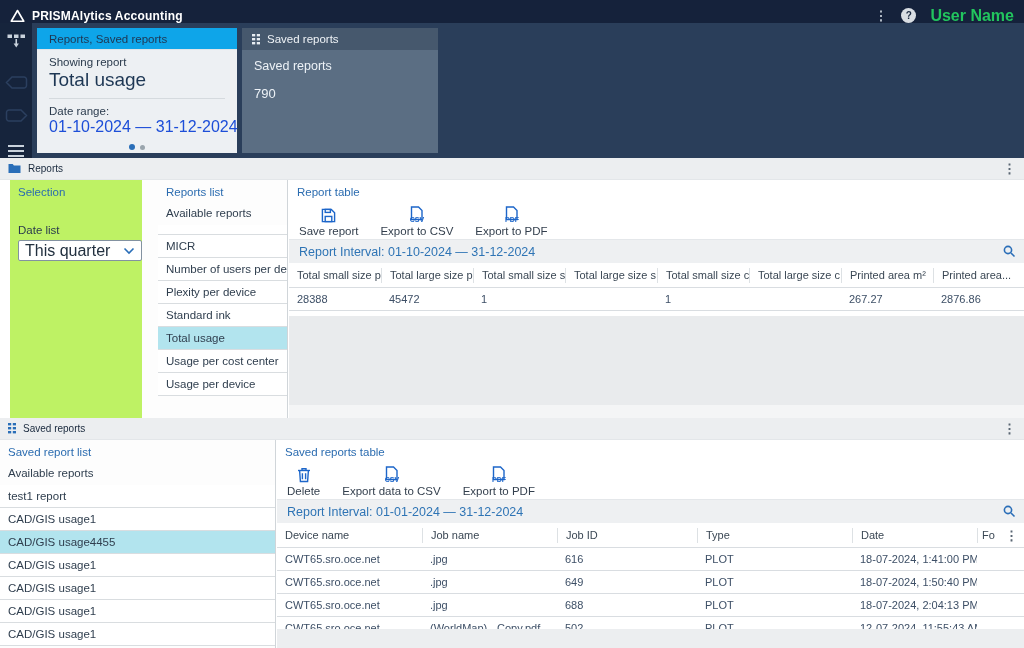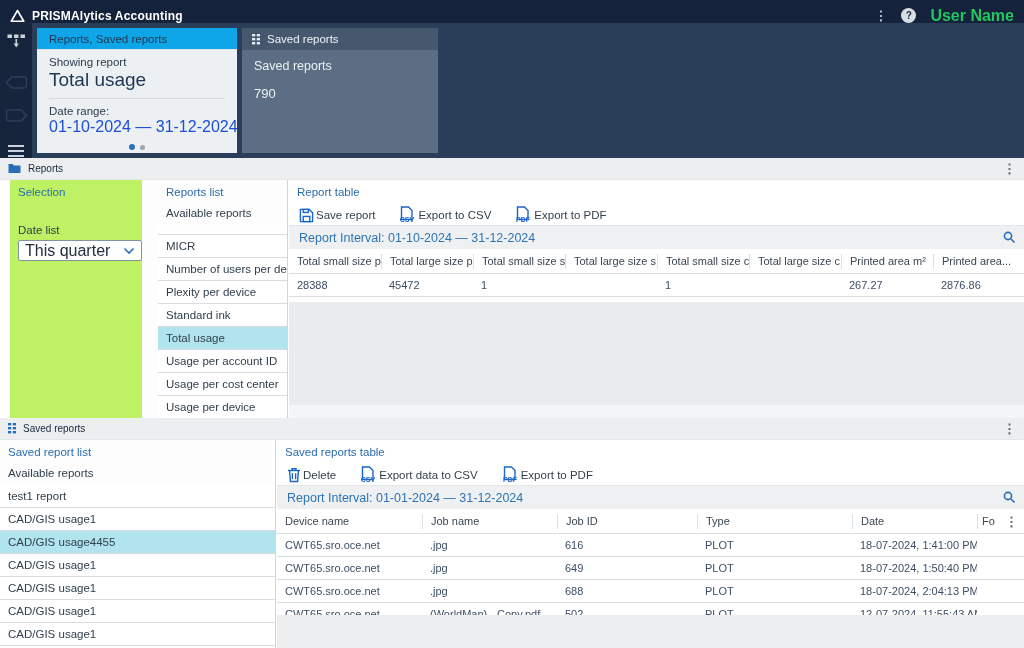--- a/index.html
+++ b/index.html
@@ -80,21 +80,21 @@
   .list-item {
     height:23px; line-height:22px; background:#fff; border-bottom:1px solid #d9dde0;
     font-size:11.5px; color:#2f3e4e; padding-left:8px; cursor:pointer; white-space:nowrap; overflow:hidden;
   }
   .list-item.selected { background:#b2e4ee; }
   .clipped-item { height:10px; overflow:hidden; background:#fff; border-bottom:1px solid #d9dde0; }
 
   .rtable-panel { position:absolute; left:289px; top:0; width:735px; height:238px; display:flex; flex-direction:column; background:#fff; }
 
   .toolbar { display:flex; align-items:flex-start; padding:4px 0 2px 10px; gap:22px; background:#fff; }
-  .tool-btn { display:flex; align-items:center; gap:2px; cursor:pointer; }
+  .tool-btn { display:flex; flex-direction:column; align-items:center; gap:2px; cursor:pointer; }
   .tool-btn .lbl { font-size:11.5px; color:#333f4d; white-space:nowrap; }
   .tool-btn .ic { height:17px; display:flex; align-items:flex-end; }
 
   .interval-row {
     height:24px; background:#eef0f2; display:flex; align-items:center; padding:0 8px 0 10px;
     border-top:1px solid #e4e7ea;
   }
   .interval-text { font-size:12.5px; color:#2e74b5; flex:1; }
   .mag { cursor:pointer; display:flex; }
 
@@ -240,21 +240,20 @@
     <div class="panel-title">Reports list</div>
     <div class="list-head">Available reports</div>
     <div class="clipped-item">
       
     </div>
     <div class="list-item">MICR</div>
     <div class="list-item">Number of users per device</div>
     <div class="list-item">Plexity per device</div>
     <div class="list-item">Standard ink</div>
     <div class="list-item selected">Total usage</div>
-    <div class="list-item">Usage per account ID</div>
     <div class="list-item">Usage per cost center</div>
     <div class="list-item">Usage per device</div>
   </div>
 
   <div class="rtable-panel">
     <div class="panel-title">Report table</div>
 
     <div class="toolbar">
       <div class="tool-btn">
         <span class="ic">

